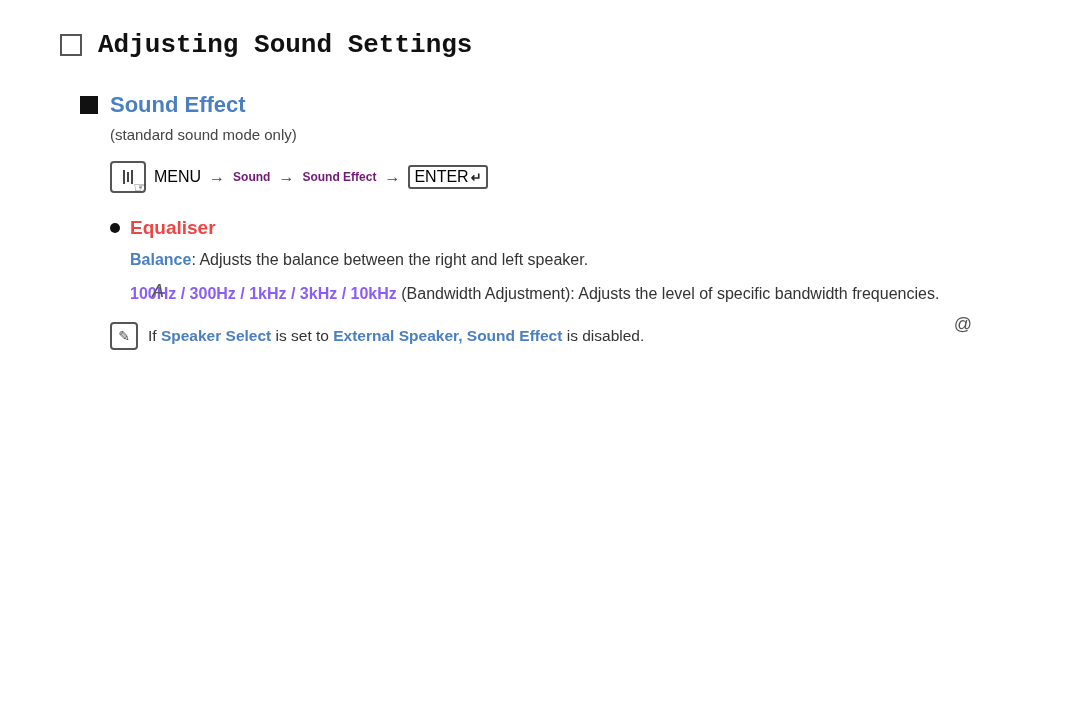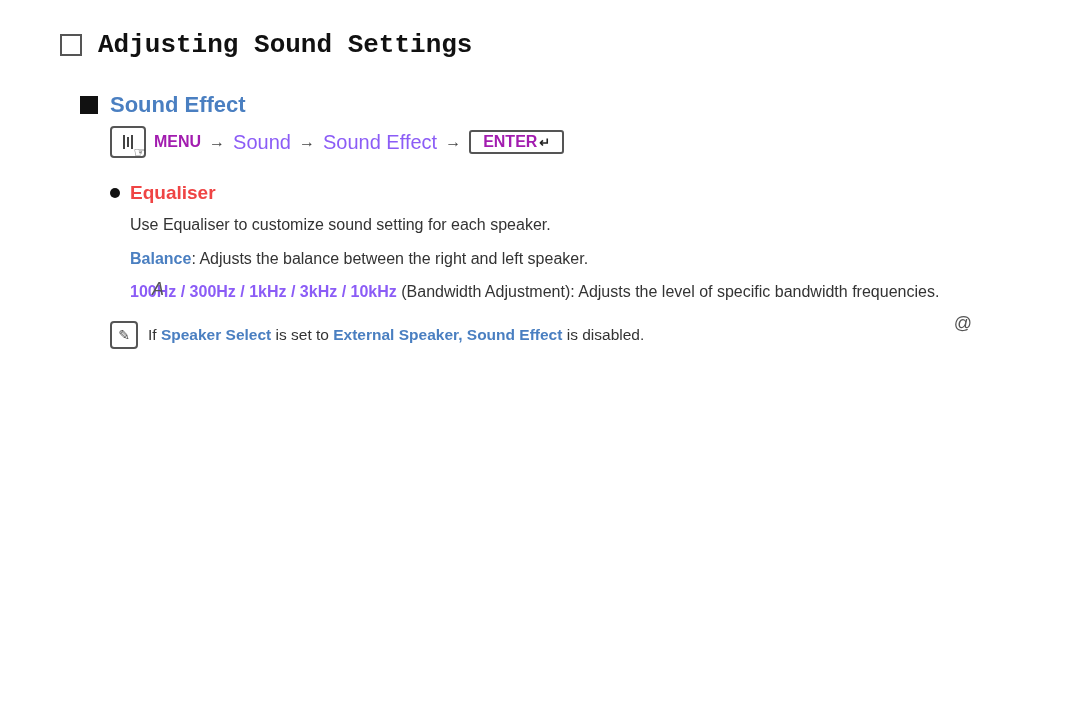--- a/index.html
+++ b/index.html
@@ -108,41 +108,42 @@
       gap: 2px;
       align-items: center;
     }
 
     .menu-icon-bar {
       width: 2px;
       background: #444;
     }
 
     .menu-keyword {
-      font-weight: bold;
-      color: #a21caf;
+      font-weight: normal;
+      color: #000000;
       font-size: 16px;
     }
 
     .arrow {
       color: #444;
       font-weight: normal;
     }
 
     .menu-link {
-      color: #8b5cf6;
-      font-size: 20px;
+      color: #701a75;
+      font-size: 12px;
+      font-weight: bold;
     }
 
     .enter-icon {
       display: inline-flex;
       align-items: center;
       justify-content: center;
       border: 2px solid #555;
-      padding: 1px 12px;
+      padding: 1px 4px;
       border-radius: 3px;
       font-size: 14px;
       font-weight: bold;
       color: #222;
       gap: 2px;
     }
 
     .enter-arrow {
       font-size: 13px;
     }
@@ -253,20 +254,21 @@
     <h1 class="page-title">Adjusting Sound Settings</h1>
   </div>
 
   <div class="section">
 
     <div class="section-header">
       <span class="filled-square"></span>
       <span class="section-title">Sound Effect</span>
     </div>
 
+    <div class="subtitle">(standard sound mode only)</div>
 
     <div class="menu-path">
 
       <div class="menu-icon">
         <div class="menu-icon-bars">
           <div class="menu-icon-bar" style="height:14px;"></div>
           <div class="menu-icon-bar" style="height:10px;"></div>
           <div class="menu-icon-bar" style="height:14px;"></div>
         </div>
         <span class="menu-icon-hand">☞</span>
@@ -292,21 +294,20 @@
 
     <div class="bullet-section">
 
       <div class="bullet-item">
         <div class="bullet-dot"></div>
         <span class="bullet-title">Equaliser</span>
       </div>
 
       <div class="description-block">
 
-        <p class="desc-text">Use Equaliser to customize sound setting for each speaker.</p>
 
         <p class="desc-text">
           <span class="highlight-bold">Balance</span><span>: Adjusts the balance between the right and left speaker.</span>
         </p>
 
         <div style="position:relative;">
           <span class="sidebar-letter">A</span>
           <p class="desc-text" style="margin-left: 0px;">
             <span class="freq-highlight">100Hz / 300Hz / 1kHz / 3kHz / 10kHz</span><span> (Bandwidth Adjustment): Adjusts the level of specific bandwidth frequencies.</span>
           </p>

